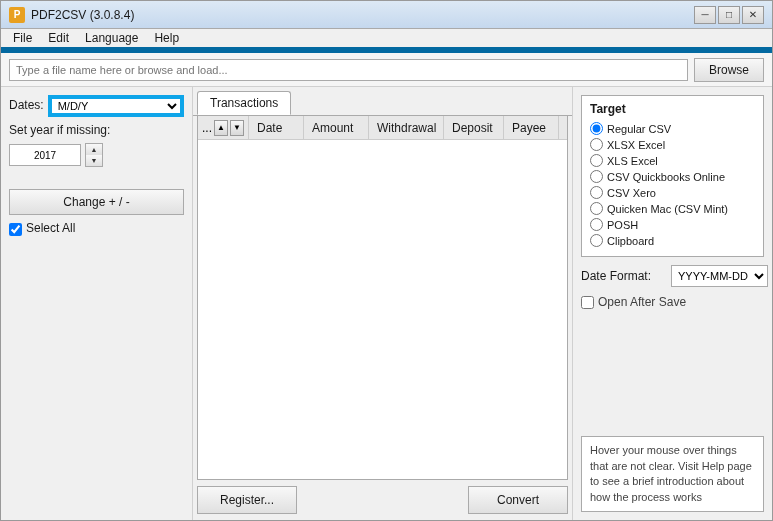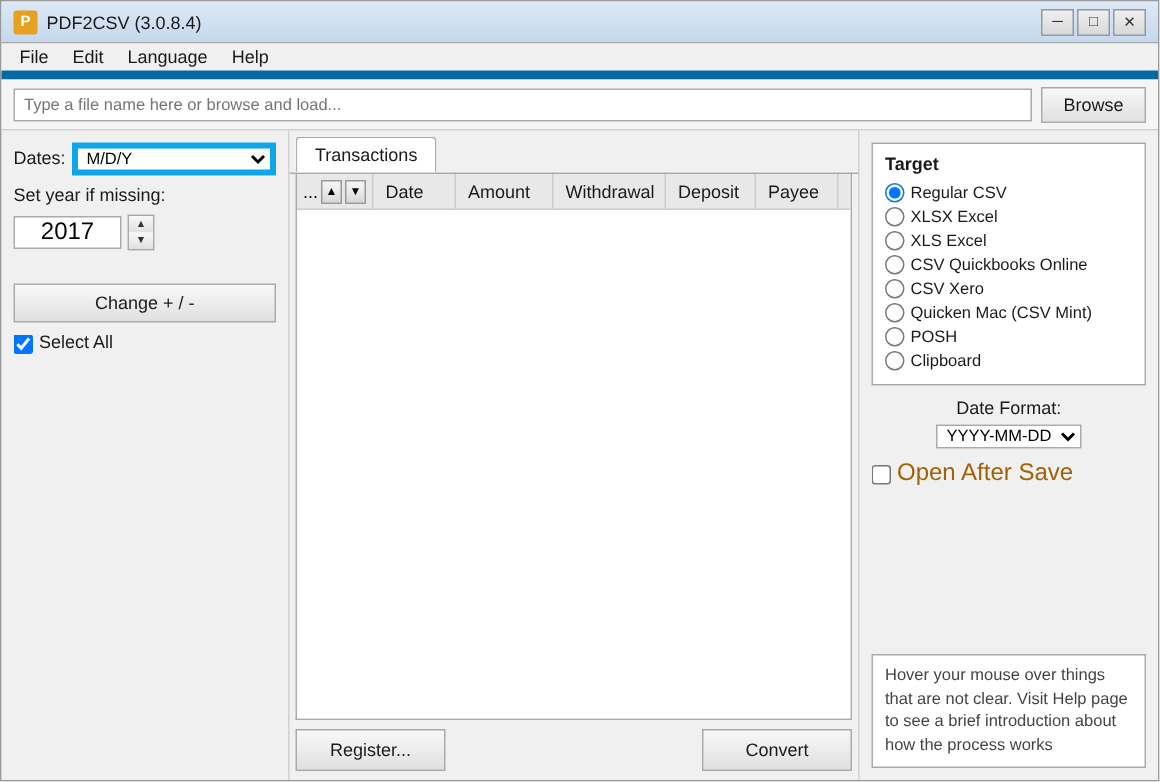--- a/index.html
+++ b/index.html
@@ -147,21 +147,21 @@
     .year-input-row {
       display: flex;
       align-items: center;
       gap: 4px;
     }
     .year-input {
       width: 72px;
       height: 22px;
       border: 1px solid #aaa;
       background: white;
-      font-size: 16px;
+      font-size: 10px;
       padding: 0 4px;
       text-align: center;
     }
     .spin-btns {
       display: flex;
       flex-direction: column;
       border: 1px solid #aaa;
       background: white;
     }
     .spin-btn {
@@ -324,41 +324,40 @@
       align-items: center;
       gap: 4px;
       margin-bottom: 3px;
       cursor: pointer;
     }
     .radio-item input[type="radio"] { cursor: pointer; margin: 0; }
     .radio-label { font-size: 11px; color: #1a1a1a; }
     .date-format-row {
       display: flex;
       align-items: center;
+      gap: 20px;
+      margin-bottom: 8px;
+    }
+    .date-format-label { font-size: 12px; color: #1a1a1a; white-space: nowrap; }
+    .date-format-select {
+      flex: 1;
+      height: 22px;
+      border: 1px solid #aaa;
+      background: white;
+      font-size: 11px;
+      padding: 0 2px;
+    }
+    .open-after-row {
+      display: flex;
+      align-items: center;
       gap: 4px;
       margin-bottom: 8px;
-      flex-direction: column;
-    }
-    .date-format-label { font-size: 12px; color: #1a1a1a; white-space: nowrap; }
-    .date-format-select {
-      flex: 1;
-      height: 22px;
-      border: 1px solid #aaa;
-      background: white;
-      font-size: 11px;
-      padding: 0 2px;
-    }
-    .open-after-row {
-      display: flex;
-      align-items: center;
-      gap: 4px;
-      margin-bottom: 8px;
     }
     .open-after-cb { cursor: pointer; }
-    .open-after-label { font-size: 16px; color: #a16207; }
+    .open-after-label { font-size: 12px; color: #404040; }
     .spacer { flex: 1; }
     .help-box {
       border: 1px solid #aaa;
       padding: 6px 8px;
       background: white;
       font-size: 11px;
       color: #444;
       line-height: 1.4;
     }
     .set-year-label {

